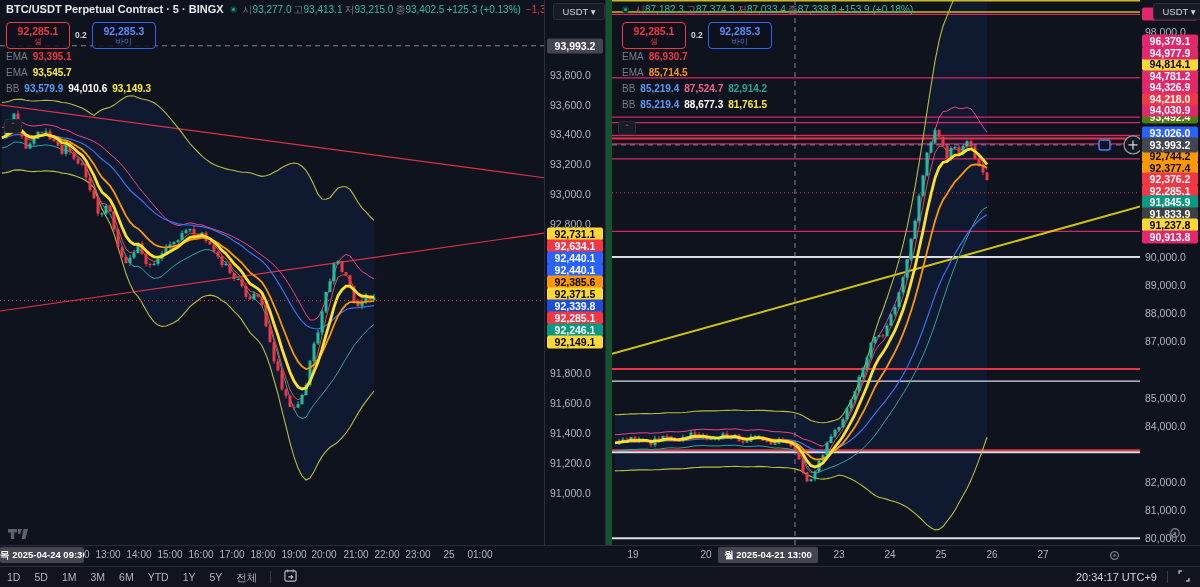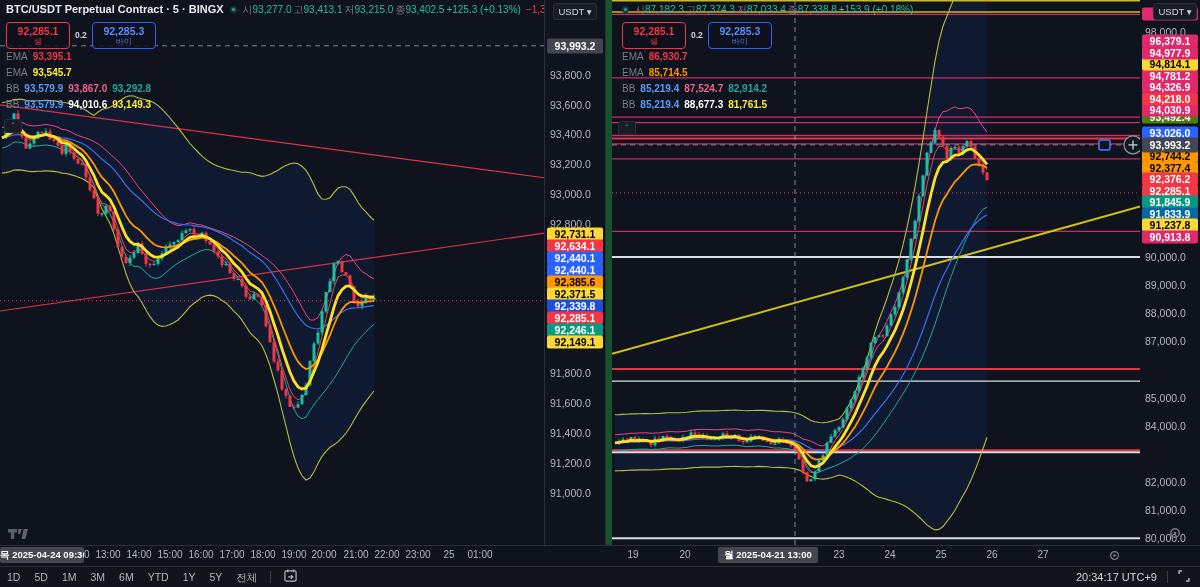--- a/index.html
+++ b/index.html
@@ -32,21 +32,21 @@
   .trade-btn .tp{font-size:10.5px;font-weight:bold;line-height:12px;}
   .trade-btn .tl{font-size:8px;line-height:9px;opacity:.85;}
   .sell-btn{border:1px solid #f23645;color:#f23645;}
   .buy-btn{border:1px solid #2962ff;color:#5a8cff;}
   .spread{font-size:8.5px;color:#d1d4dc;margin:0 5px;font-weight:bold;}
   .ind-row{height:16px;line-height:16px;white-space:nowrap;font-size:10px;}
   .ind-name{color:#787b86;margin-right:5px;}
   .ind-val{margin-right:5px;font-weight:bold;}
   .collapse-btn{position:absolute;width:18px;height:14px;background:#181c27;border:1px solid #2a2e39;border-radius:3px;
                 color:#787b86;font-size:9px;text-align:center;line-height:13px;cursor:pointer;z-index:6;}
-  .usdt-btn{position:absolute;top:3px;width:44px;height:17px;background:#171b26;border:1px solid #2a2e39;border-radius:3px;
+  .usdt-btn{position:absolute;top:3px;width:52px;height:17px;background:#171b26;border:1px solid #2a2e39;border-radius:3px;
             font-size:9.5px;color:#d1d4dc;text-align:center;line-height:15px;cursor:pointer;z-index:8;}
   .time-axis{position:absolute;left:0;top:545px;width:1200px;height:20px;background:#0e131e;
              border-top:1px solid #2a2e39;z-index:7;}
   .ttick{position:absolute;top:3px;font-size:10px;color:#b2b5be;transform:translateX(-50%);white-space:nowrap;}
   .tbox{position:absolute;top:1px;height:16px;line-height:16px;background:#434651;color:#fff;font-size:9.5px;
         font-weight:bold;text-align:center;border-radius:2px;z-index:3;white-space:nowrap;overflow:hidden;}
   .toolbar{position:absolute;left:0;top:566px;width:1200px;height:21px;background:#11141d;
            border-top:1px solid #2a2e39;display:flex;align-items:center;font-size:10.5px;color:#b2b5be;}
   .range-btn{padding:0 7px;cursor:pointer;line-height:20px;}
   .tb-div{width:1px;height:12px;background:#363a45;margin:0 6px;}
@@ -274,21 +274,20 @@
         </div>
         <span class="spread">0.2</span>
         <div class="trade-btn buy-btn">
           <div class="tp">92,285.3</div>
           <div class="tl">바이</div>
         </div>
       </div>
       <div id="inds-0">
           <div class="ind-row"><span class="ind-name">EMA</span><span class="ind-val" style="color:#f23645">93,395.1</span></div>
           <div class="ind-row"><span class="ind-name">EMA</span><span class="ind-val" style="color:#ffeb3b">93,545.7</span></div>
-          <div class="ind-row"><span class="ind-name">BB</span><span class="ind-val" style="color:#5b9cf6">93,579.9</span><span class="ind-val" style="color:#f06292">93,867.0</span><span class="ind-val" style="color:#26a69a">93,292.8</span></div>
           <div class="ind-row"><span class="ind-name">BB</span><span class="ind-val" style="color:#5b9cf6">93,579.9</span><span class="ind-val" style="color:#ffffff">94,010.6</span><span class="ind-val" style="color:#ffeb3b">93,149.3</span></div>
         </div>
     </div>
     <div class="collapse-btn" style="left:4px;top:119px;">ˆ</div>
   </div>
   <div class="usdt-btn" style="left:553px;"><span>USDT</span> <span>▾</span></div>
   <div class="axis-col" id="axis-0">
       <div class="tick" style="top:74.6px">93,800.0</div>
       <div class="tick" style="top:104.5px">93,600.0</div>
       <div class="tick" style="top:134.3px">93,400.0</div>
@@ -585,21 +584,21 @@
       <div class="ptag" style="top:87.4px;background:#e0286b;color:#ffffff">94,326.9</div>
       <div class="ptag" style="top:75.9px;background:#e0286b;color:#ffffff">94,781.2</div>
       <div class="ptag" style="top:64.4px;background:#fdd835;color:#000000">94,814.1</div>
       <div class="ptag" style="top:52.9px;background:#e0286b;color:#ffffff">94,977.9</div>
       <div class="ptag" style="top:41.4px;background:#e0286b;color:#ffffff">96,379.1</div>
       <div class="ptag" style="top:156.4px;background:#ff9800;color:#000000">92,744.2</div>
       <div class="ptag" style="top:167.9px;background:#ff9800;color:#000000">92,377.4</div>
       <div class="ptag" style="top:179.4px;background:#f23645;color:#ffffff">92,376.2</div>
       <div class="ptag" style="top:190.9px;background:#f23645;color:#ffffff">92,285.1</div>
       <div class="ptag" style="top:202.4px;background:#089981;color:#ffffff">91,845.9</div>
-      <div class="ptag" style="top:213.9px;background:#0369a1;color:#ffffff">91,833.9</div>
+      <div class="ptag" style="top:213.9px;background:#404040;color:#ffffff">91,833.9</div>
       <div class="ptag" style="top:225.4px;background:#fdd835;color:#000000">91,237.8</div>
       <div class="ptag" style="top:236.9px;background:#e0286b;color:#ffffff">90,913.8</div>
       <div class="ptag xtag" style="top:144.9px">93,993.2</div>
     </div>
 
   <div class="gear" style="left:1168px;top:526px;">
     <svg width="14" height="14" viewBox="0 0 14 14">
         <circle cx="7" cy="7" r="4.2" fill="none" stroke="#787b86" stroke-width="1.4"></circle>
         <circle cx="7" cy="7" r="1.3" fill="#787b86"></circle>
       </svg>
@@ -628,21 +627,21 @@
       <div class="ttick" style="left:232px">17:00</div>
       <div class="ttick" style="left:263px">18:00</div>
       <div class="ttick" style="left:294px">19:00</div>
       <div class="ttick" style="left:324px">20:00</div>
       <div class="ttick" style="left:356px">21:00</div>
       <div class="ttick" style="left:387px">22:00</div>
       <div class="ttick" style="left:418px">23:00</div>
       <div class="ttick" style="left:449px">25</div>
       <div class="ttick" style="left:480px">01:00</div>
       <div class="ttick" style="left:633px">19</div>
-      <div class="ttick" style="left:685px">20</div>
+      <div class="ttick" style="left:706px">20</div>
       <div class="ttick" style="left:839px">23</div>
       <div class="ttick" style="left:890px">24</div>
       <div class="ttick" style="left:941px">25</div>
       <div class="ttick" style="left:992px">26</div>
       <div class="ttick" style="left:1043px">27</div>
       <div class="tbox" style="left:0px;width:84px">목 2025-04-24  09:30</div>
       <div class="tbox" style="left:718px;width:100px">월 2025-04-21  13:00</div>
     </div>
 
   <div class="toolbar">

